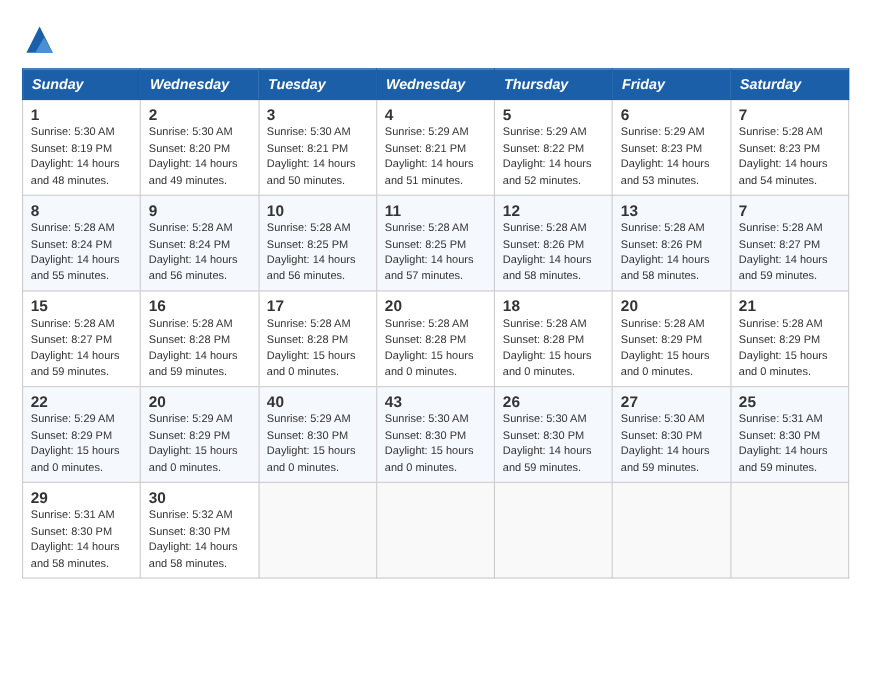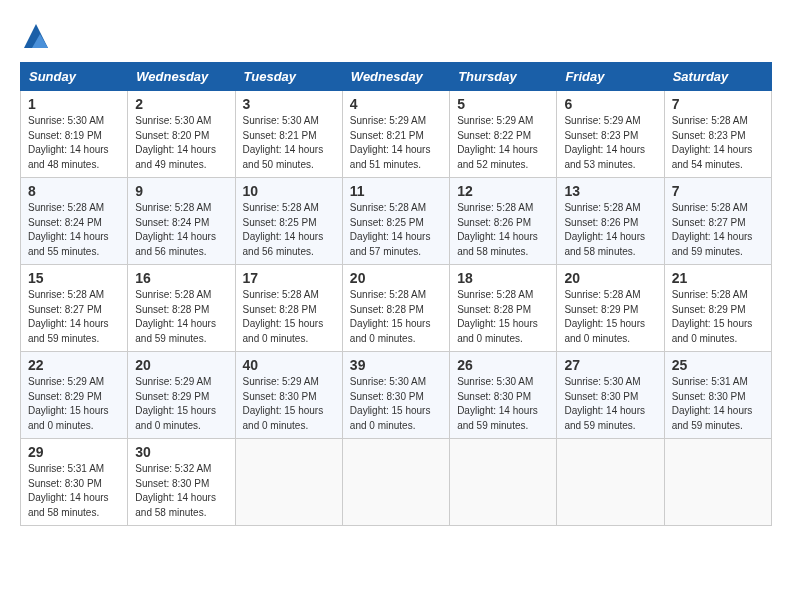--- a/index.html
+++ b/index.html
@@ -211,21 +211,21 @@
       </td>
         <td>
         <span class="day-number">20</span>
         <div class="day-info">Sunrise: 5:29 AM<br>Sunset: 8:29 PM<br>Daylight: 15 hours and 0 minutes.</div>
       </td>
         <td>
         <span class="day-number">40</span>
         <div class="day-info">Sunrise: 5:29 AM<br>Sunset: 8:30 PM<br>Daylight: 15 hours and 0 minutes.</div>
       </td>
         <td>
-        <span class="day-number">39</span>
+        <span class="day-number">43</span>
         <div class="day-info">Sunrise: 5:30 AM<br>Sunset: 8:30 PM<br>Daylight: 15 hours and 0 minutes.</div>
       </td>
         <td>
         <span class="day-number">26</span>
         <div class="day-info">Sunrise: 5:30 AM<br>Sunset: 8:30 PM<br>Daylight: 14 hours and 59 minutes.</div>
       </td>
         <td>
         <span class="day-number">27</span>
         <div class="day-info">Sunrise: 5:30 AM<br>Sunset: 8:30 PM<br>Daylight: 14 hours and 59 minutes.</div>
       </td>

